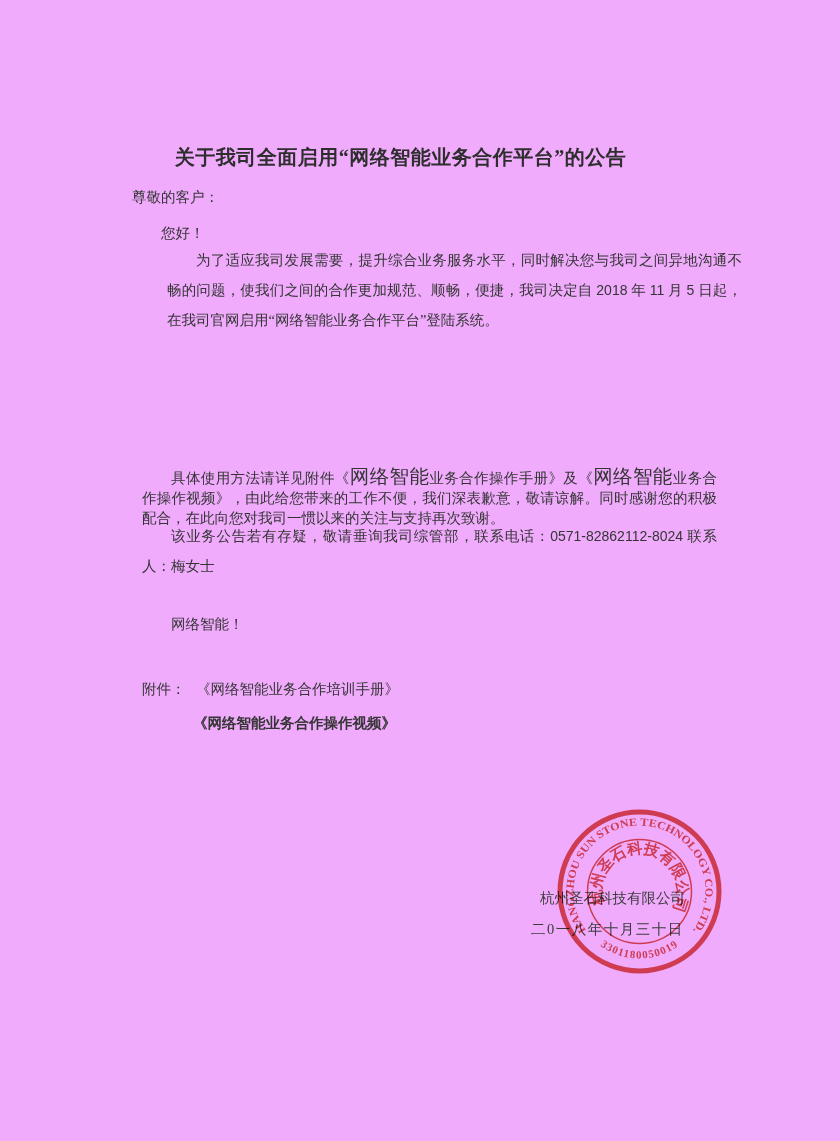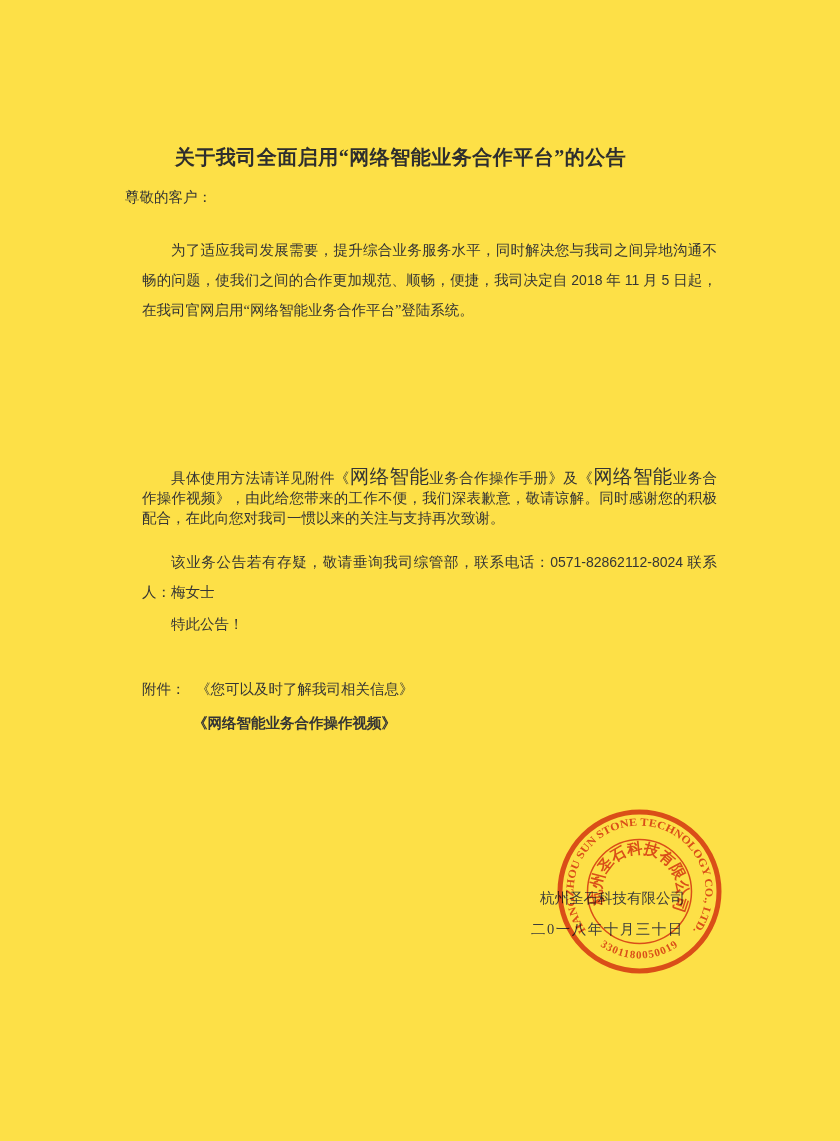--- a/index.html
+++ b/index.html
@@ -1,47 +1,47 @@
 <!DOCTYPE html>
 <html><head>
 <meta charset="utf-8">
 <style>
   html, body { margin: 0; padding: 0; background: #e9e9e9; }
   .page {
     position: relative;
     width: 840px;
     height: 1141px;
     margin: 0 auto;
-    background: #fde047;
+    background: #f0abfc;
     overflow: hidden;
     font-family: "Liberation Serif", "DejaVu Serif", serif;
     color: #353535;
   }
   .abs { position: absolute; margin: 0; }
   .title {
     top: 144px; left: 113px; width: 575px;
     text-align: center;
     font-size: 20px; font-weight: 700;
     color: #2e2e2e; letter-spacing: 0.5px;
   }
   .line {
-    left: 125px; width: 575px;
+    left: 132px; width: 575px;
     font-size: 14.5px; line-height: 30px;
   }
   .salutation { top: 182px; }
   .greeting   { top: 218px; text-indent: 2em; }
   .para {
     left: 142px; width: 575px;
     font-size: 14.5px; line-height: 30px;
     text-align: justify; text-indent: 2em;
   }
-  .para1 { top: 235px; }
+  .para1 { top: 245px; margin-left: 25px; }
   .para2 { top: 345px; }
   .para3 { top: 443px; line-height: 20px; margin-top: 24px; }
-  .para4 { top: 547px; }
+  .para4 { top: 521px; }
   .closing { top: 609px; left: 142px; font-size: 14.5px; line-height: 30px; text-indent: 2em; }
   .seg-digits { font-family: "Liberation Sans", "DejaVu Sans", sans-serif; font-size: 14px; }
   .seg-big { font-size: 19.5px; }
   .attachments { top: 672px; left: 142px; width: 575px; font-size: 14.5px; line-height: 34px; }
   .att-label { display: inline-block; width: 54px; }
   .att-row-2 { padding-left: 51px; font-weight: bold; }
   .signature {
     top: 883px; left: 531px;
     font-size: 14.5px; line-height: 31px;
     color: #3c3c3c; z-index: 1;
@@ -63,33 +63,34 @@
 </style>
 </head>
 <body>
 
 <div class="page">
 
   <h1 class="abs title">关于我司全面启用“网络智能业务合作平台”的公告</h1>
 
   <p class="abs line salutation">尊敬的客户：</p>
 
+  <p class="abs line greeting">您好！</p>
 
   <p class="abs para para1"><span>为了适应我司发展需要，提升综合业务服务水平，同时解决您与我司之间异地沟通不畅的问题，使我们之间的合作更加规范、顺畅，便捷，我司决定自 </span><span class="seg-digits">2018</span><span> 年 </span><span class="seg-digits">11</span><span> 月 </span><span class="seg-digits">5</span><span> 日起，在我司官网启用“网络智能业务合作平台”登陆系统。</span></p>
 
 
   <p class="abs para para3"><span>具体使用方法请详见附件《</span><span class="seg-big">网络智能</span><span>业务合作操作手册》及《</span><span class="seg-big">网络智能</span><span>业务合作操作视频》，由此给您带来的工作不便，我们深表歉意，敬请谅解。同时感谢您的积极配合，在此向您对我司一惯以来的关注与支持再次致谢。</span></p>
 
   <p class="abs para para4"><span>该业务公告若有存疑，敬请垂询我司综管部，联系电话：</span><span class="seg-digits">0571-82862112-8024</span><span> 联系人：梅女士</span></p>
 
-  <p class="abs closing">特此公告！</p>
+  <p class="abs closing">网络智能！</p>
 
   <div class="abs attachments">
     <div>
-      <span class="att-label">附件：</span><span>《您可以及时了解我司相关信息》</span>
+      <span class="att-label">附件：</span><span>《网络智能业务合作培训手册》</span>
     </div>
     <div class="att-row-2">
       <span>《网络智能业务合作操作视频》</span>
     </div>
   </div>
 
   <div class="abs signature">
     <div class="company">杭州圣石科技有限公司</div>
     <div class="date">二0一八年十月三十日</div>
   </div>

